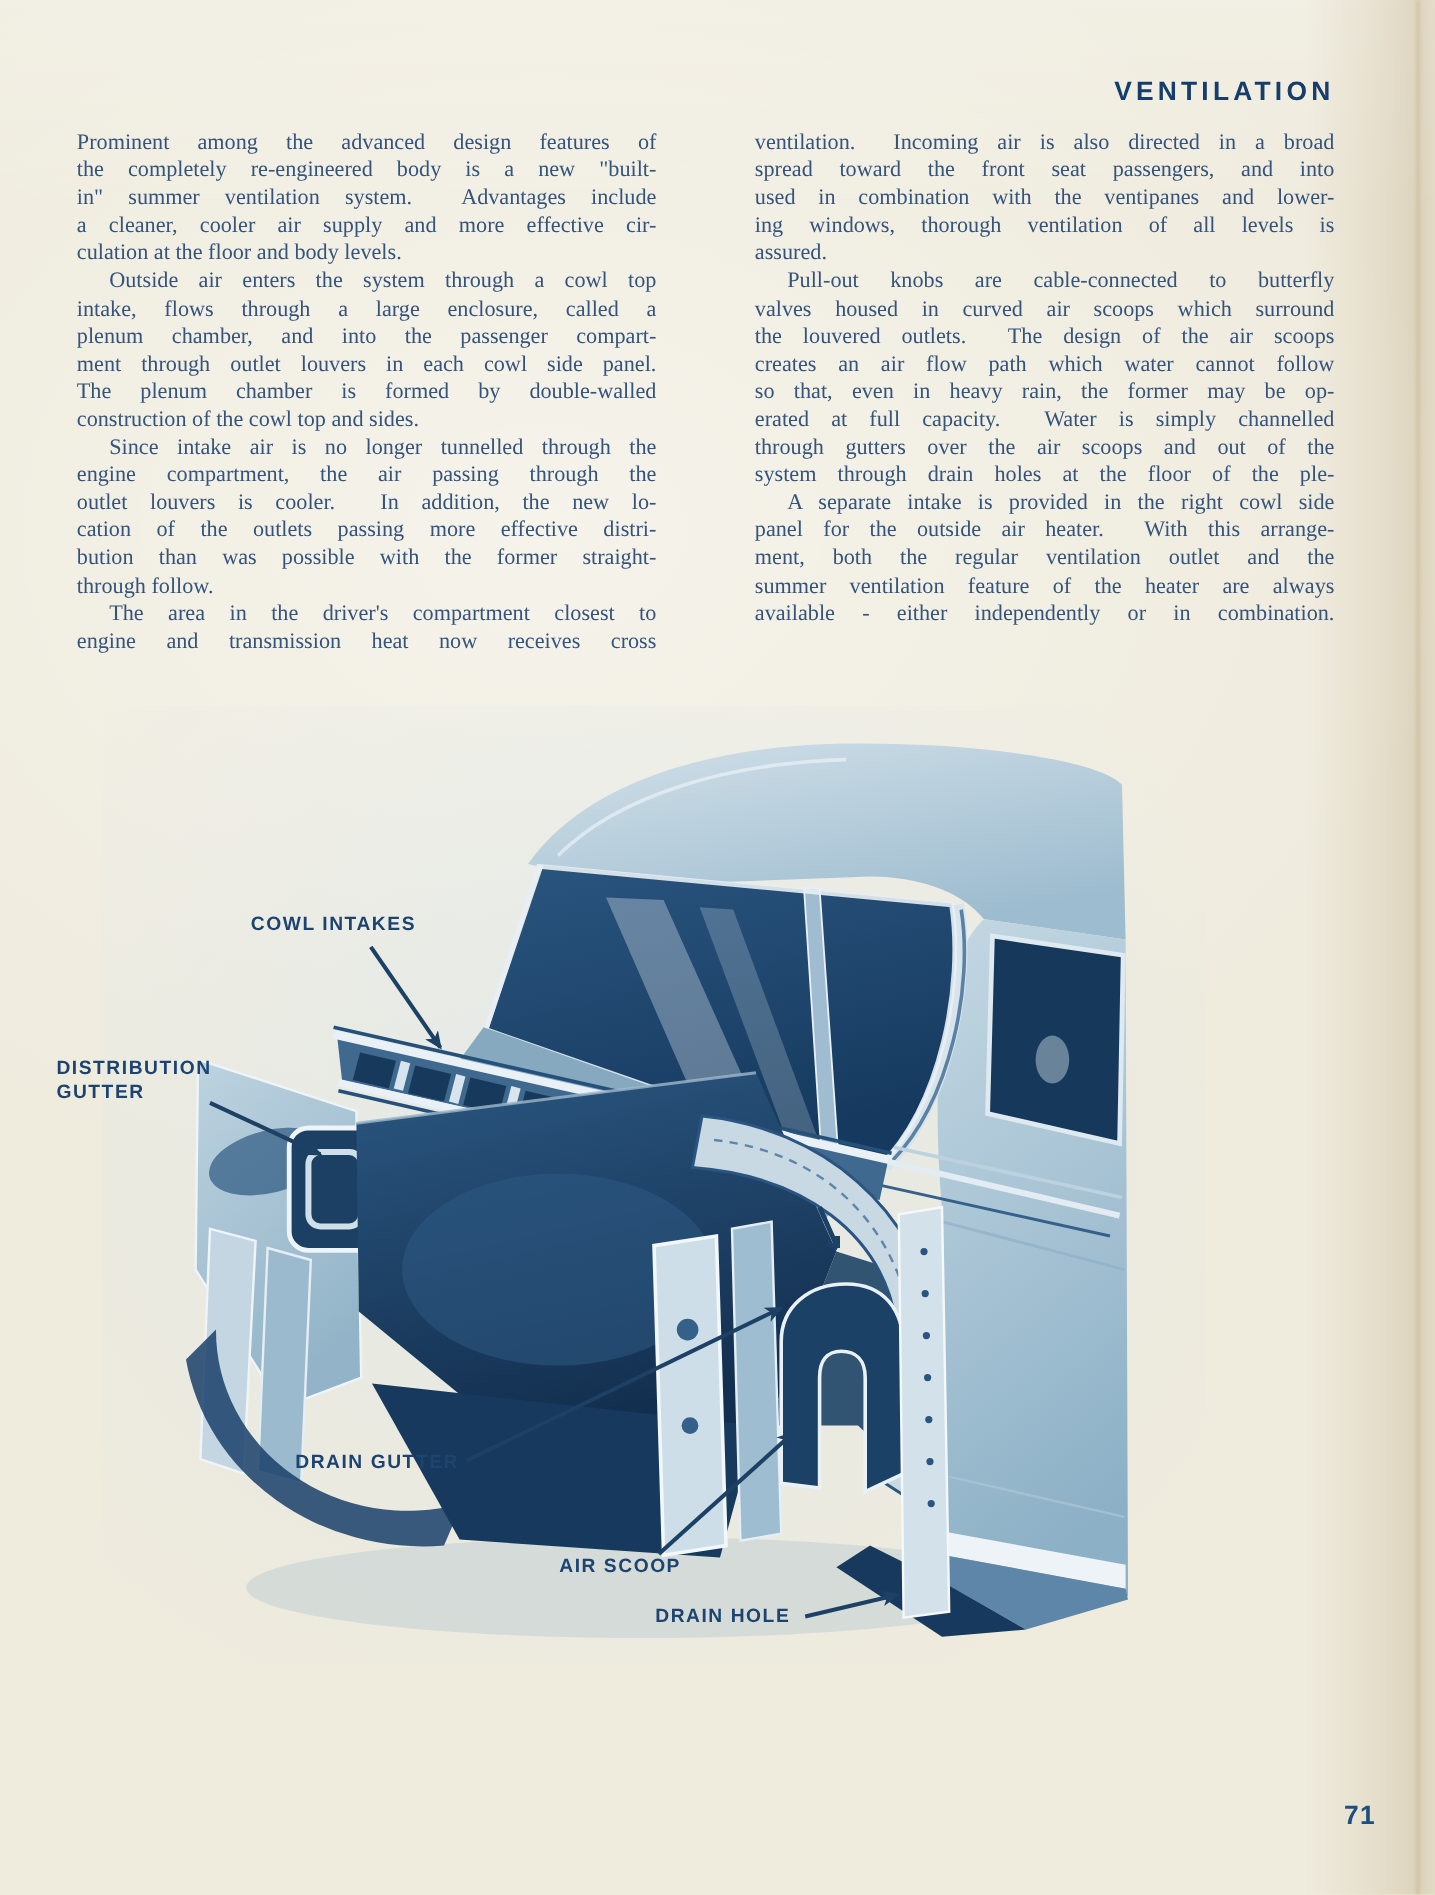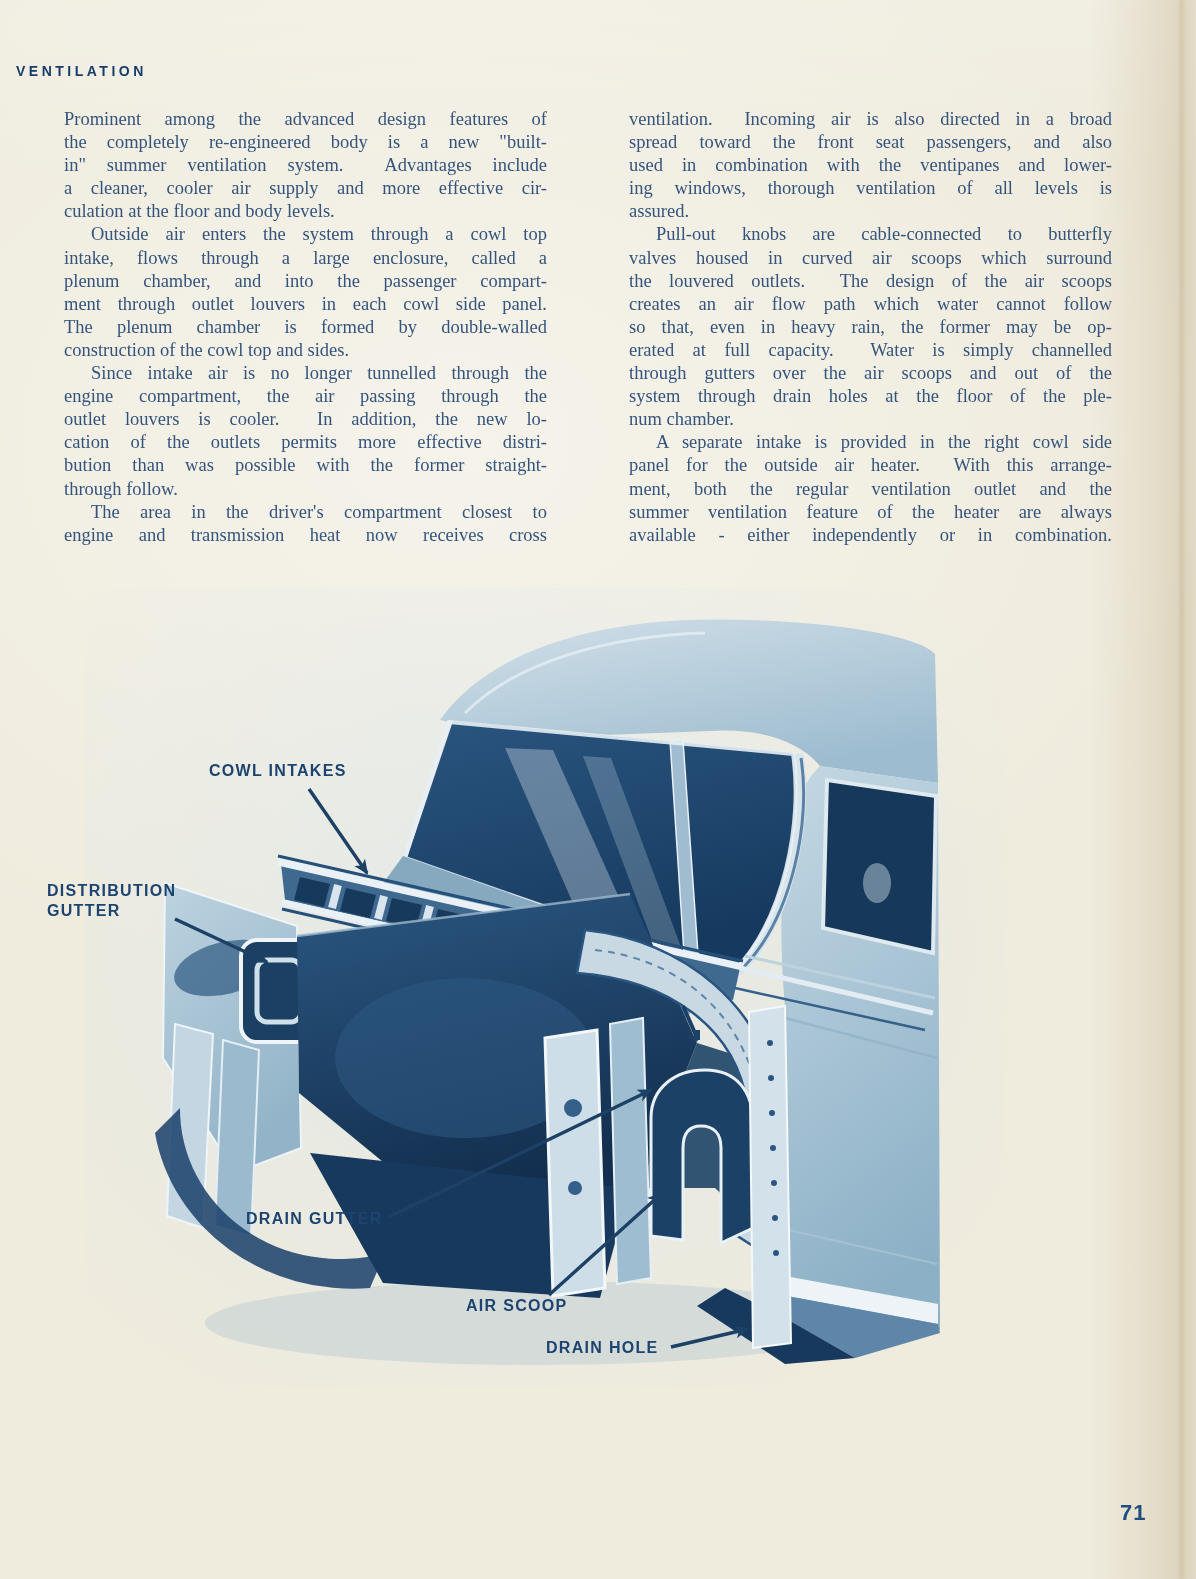--- a/index.html
+++ b/index.html
@@ -15,23 +15,23 @@
       linear-gradient(to right, rgba(0,0,0,0) 91%, rgba(167,143,92,.14) 96%, rgba(167,143,92,.26) 99%, rgba(167,143,92,.18) 100%),
       linear-gradient(to bottom, rgba(255,255,255,.18), rgba(0,0,0,0) 12%),
       #efebdd;
   }
   .edge-line{
     position:absolute;top:0;left:1180px;width:3px;height:1579px;
     background:rgba(150,124,66,.18);filter:blur(1.5px);
   }
   .title{
     position:absolute;left:16px;top:63px;width:1096px;
-    text-align:left;
+    text-align:right;
     font-family:"Liberation Sans", sans-serif;
-    font-weight:bold;font-size:14px;letter-spacing:3.5px;
+    font-weight:bold;font-size:22px;letter-spacing:3.5px;
     color:#173e6b;
   }
   .col{
     position:absolute;top:108px;width:531px;
     font-size:18.5px;line-height:23.1px;color:#35547c;
   }
   .col-left{left:16px;}
   .col-right{left:581px;}
   .tline{
     text-align:justify;text-align-last:justify;
@@ -77,47 +77,46 @@
         <div class="tline">intake, flows through a large enclosure, called a</div>
         <div class="tline">plenum chamber, and into the passenger compart-</div>
         <div class="tline">ment through outlet louvers in each cowl side panel.</div>
         <div class="tline">The plenum chamber is formed by double-walled</div>
         <div class="tline endline">construction of the cowl top and sides.</div>
       </div>
       <div class="para">
         <div class="tline indent">Since intake air is no longer tunnelled through the</div>
         <div class="tline">engine compartment, the air passing through the</div>
         <div class="tline">outlet louvers is cooler.  In addition, the new lo-</div>
-        <div class="tline">cation of the outlets permits more effective distri-</div>
+        <div class="tline">cation of the outlets passing more effective distri-</div>
         <div class="tline">bution than was possible with the former straight-</div>
         <div class="tline endline">through follow.</div>
       </div>
       <div class="para">
         <div class="tline indent">The area in the driver's compartment closest to</div>
         <div class="tline">engine and transmission heat now receives cross</div>
       </div>
     </div>
   <div class="col col-right" id="col-right">
       <div class="para">
         <div class="tline">ventilation.  Incoming air is also directed in a broad</div>
-        <div class="tline">spread toward the front seat passengers, and also</div>
+        <div class="tline">spread toward the front seat passengers, and into</div>
         <div class="tline">used in combination with the ventipanes and lower-</div>
         <div class="tline">ing windows, thorough ventilation of all levels is</div>
         <div class="tline endline">assured.</div>
       </div>
       <div class="para">
         <div class="tline indent">Pull-out knobs are cable-connected to butterfly</div>
         <div class="tline">valves housed in curved air scoops which surround</div>
         <div class="tline">the louvered outlets.  The design of the air scoops</div>
         <div class="tline">creates an air flow path which water cannot follow</div>
         <div class="tline">so that, even in heavy rain, the former may be op-</div>
         <div class="tline">erated at full capacity.  Water is simply channelled</div>
         <div class="tline">through gutters over the air scoops and out of the</div>
         <div class="tline">system through drain holes at the floor of the ple-</div>
-        <div class="tline endline">num chamber.</div>
       </div>
       <div class="para">
         <div class="tline indent">A separate intake is provided in the right cowl side</div>
         <div class="tline">panel for the outside air heater.  With this arrange-</div>
         <div class="tline">ment, both the regular ventilation outlet and the</div>
         <div class="tline">summer ventilation feature of the heater are always</div>
         <div class="tline">available - either independently or in combination.</div>
       </div>
     </div>
 

